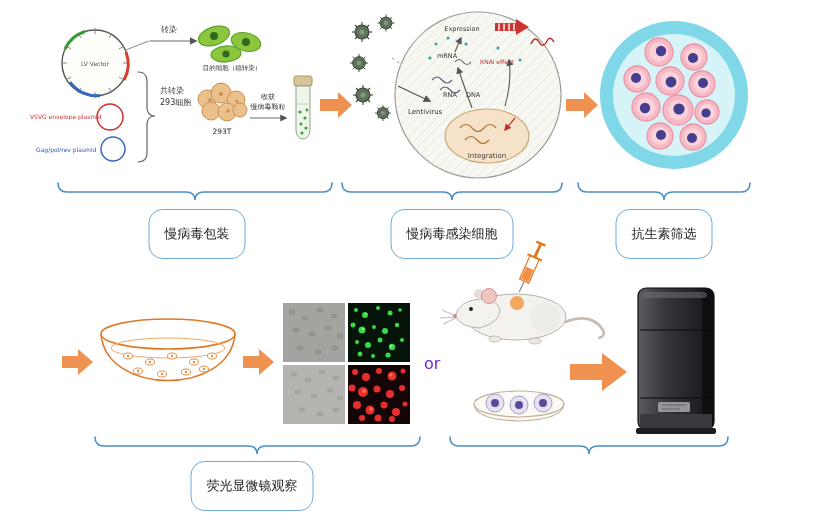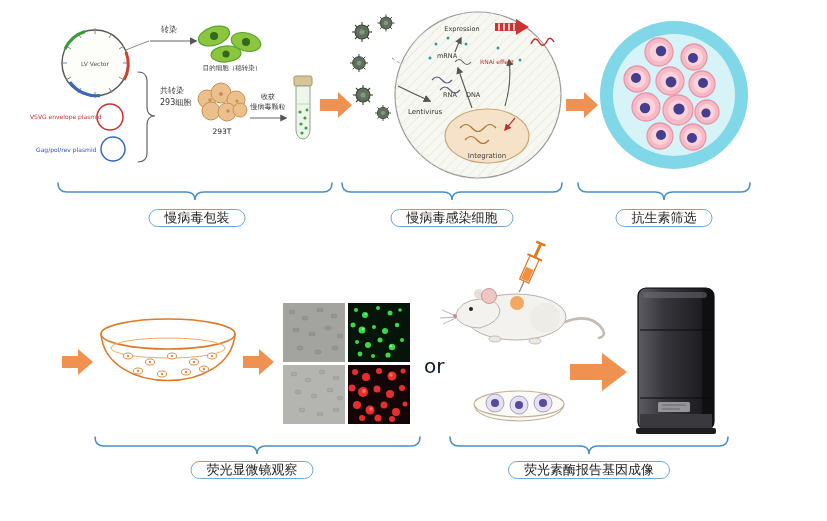--- a/index.html
+++ b/index.html
@@ -1,23 +1,23 @@
 <!DOCTYPE html>
 <html><head>
 <meta charset="utf-8">
 <style>
   html,body{margin:0;padding:0;background:#fff;font-family:"DejaVu Sans",sans-serif;}
   .canvas{position:relative;width:827px;height:521px;background:#fff;overflow:hidden;}
   .canvas svg{position:absolute;left:0;top:0;font-family:"DejaVu Sans",sans-serif;}
   .caption-box{
     position:absolute;transform:translateX(-50%);
     border:1.3px solid #6fa8d6;border-radius:14px;background:#fff;
-    padding:0 15px;font-size:13px;color:#1a1a1a;white-space:nowrap;line-height:1.2;
+    padding:16px 15px;font-size:13px;color:#1a1a1a;white-space:nowrap;line-height:1.2;
   }
-  .or-label{position:absolute;font-size:20px;color:#0f172a;}
+  .or-label{position:absolute;font-size:16px;color:#6d28d9;}
   .pc-body{fill:#f6b9c5;stroke:#ec93a8;stroke-width:1.3;}
   .pc-inner{fill:#fad2da;}
   .pc-nuc{fill:#453e8e;}
   .gcell{fill:#8cc63f;stroke:#57a32b;stroke-width:1.2;}
   .gnuc{fill:#33691e;}
   .t293{fill:#ecc08c;stroke:#c89050;stroke-width:1;}
   .dishcell{fill:#fff;stroke:#e09048;stroke-width:1;}
   .spk-g1{fill:#97978f;stroke:#84847c;stroke-width:.5;}
   .spk-g2{fill:#a9a9a1;stroke:#97978f;stroke-width:.5;}
 </style>
@@ -448,15 +448,14 @@
   </g>
 
   <path fill="none" stroke="#4a8fc7" stroke-width="1.6" stroke-linecap="round" d="M95,437 Q95,446 104,446 L248,446 Q257,446 257,454 Q257,446 266,446 L411,446 Q420,446 420,437"></path>
   <path fill="none" stroke="#4a8fc7" stroke-width="1.6" stroke-linecap="round" d="M450,437 Q450,446 459,446 L580,446 Q589,446 589,454 Q589,446 598,446 L719,446 Q728,446 728,437"></path>
 </svg>
 
 <div class="caption-box" style="left:197px;top:209px">慢病毒包装</div>
 <div class="caption-box" style="left:452px;top:209px">慢病毒感染细胞</div>
 <div class="caption-box" style="left:664px;top:209px">抗生素筛选</div>
 <div class="caption-box" style="left:252px;top:461px">荧光显微镜观察</div>
-<div class="caption-box" style="left:589px;top:461px">荧光素酶报告基因成像</div>
 <div class="or-label" style="left:424px;top:354px">or</div>
 </div>
 
 </body></html>

